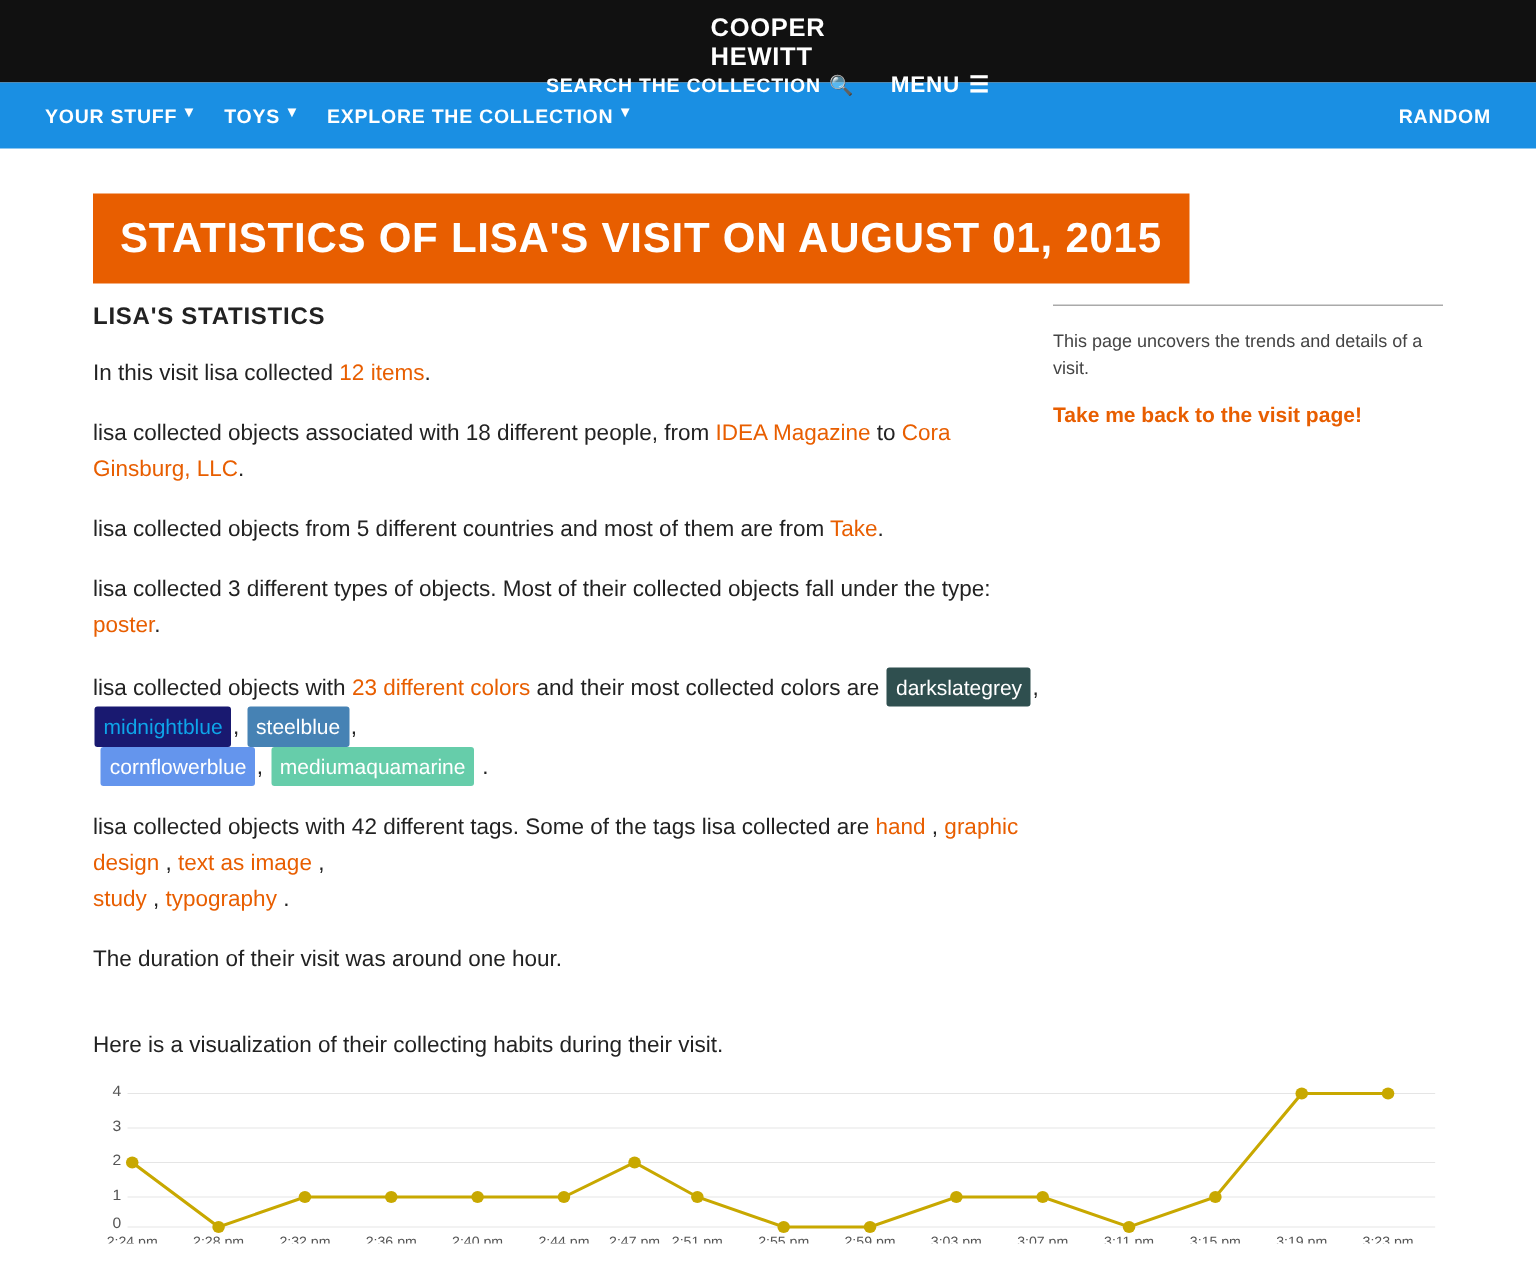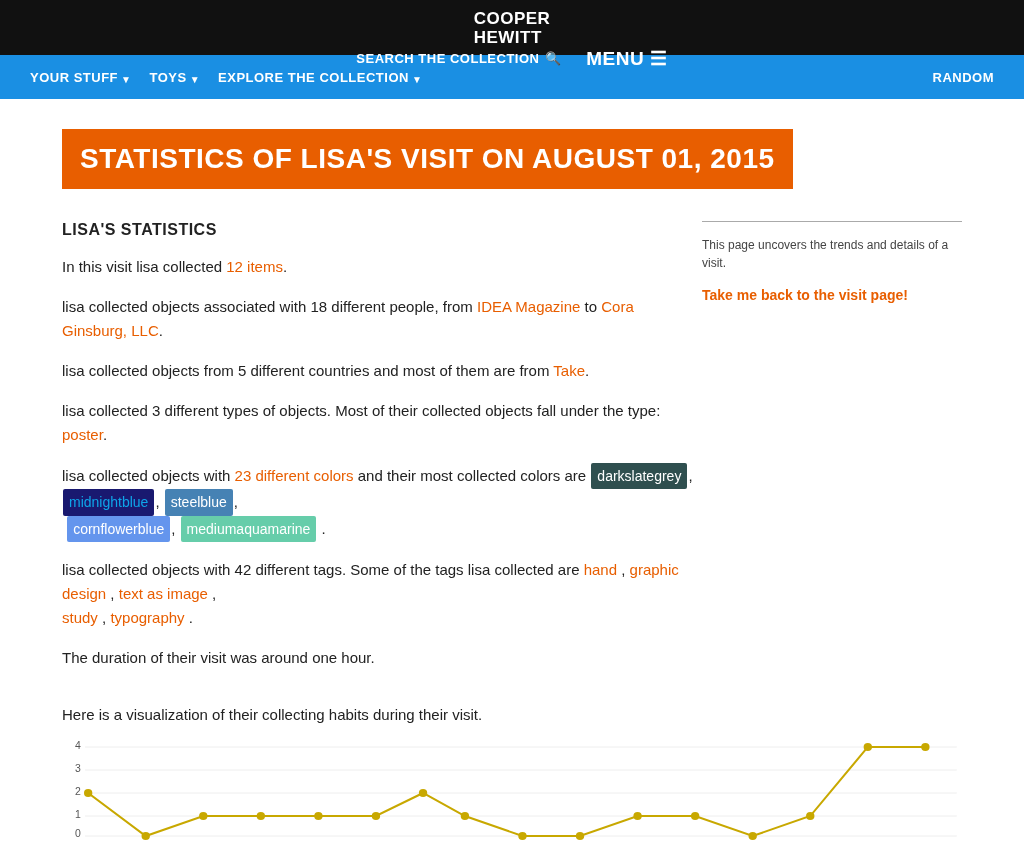--- a/index.html
+++ b/index.html
@@ -34,21 +34,21 @@
       font-weight: 700;
       text-transform: uppercase;
       letter-spacing: 0.5px;
       display: flex;
       align-items: center;
       gap: 6px;
       cursor: pointer;
     }
     .menu-btn {
       color: #fff;
-      font-size: 19px;
+      font-size: 15px;
       font-weight: 700;
       text-transform: uppercase;
       letter-spacing: 0.5px;
       display: flex;
       align-items: center;
       gap: 6px;
       cursor: pointer;
     }
 
     
@@ -66,21 +66,21 @@
       gap: 18px;
     }
     .nav-item {
       color: #fff;
       font-size: 13px;
       font-weight: 700;
       text-transform: uppercase;
       letter-spacing: 0.5px;
       cursor: pointer;
       display: flex;
-      align-items: flex-end;
+      align-items: flex-start;
       gap: 3px;
     }
     .nav-item .arrow { font-size: 10px; }
     .nav-right .nav-item { font-size: 13px; }
 
     
     .main {
       max-width: 960px;
       margin: 0 auto;
       padding: 30px 30px 40px 30px;
@@ -88,21 +88,21 @@
 
     
     .page-title {
       background: #e85e00;
       color: #fff;
       font-size: 28px;
       font-weight: 900;
       text-transform: uppercase;
       padding: 14px 18px;
       display: inline-block;
-      margin-bottom: 32px;
+      margin-bottom: 14px;
       letter-spacing: 0.5px;
     }
 
     
     .content-layout {
       display: flex;
       margin-bottom: 20px;
     }
     .content-main {
       flex: 1;

